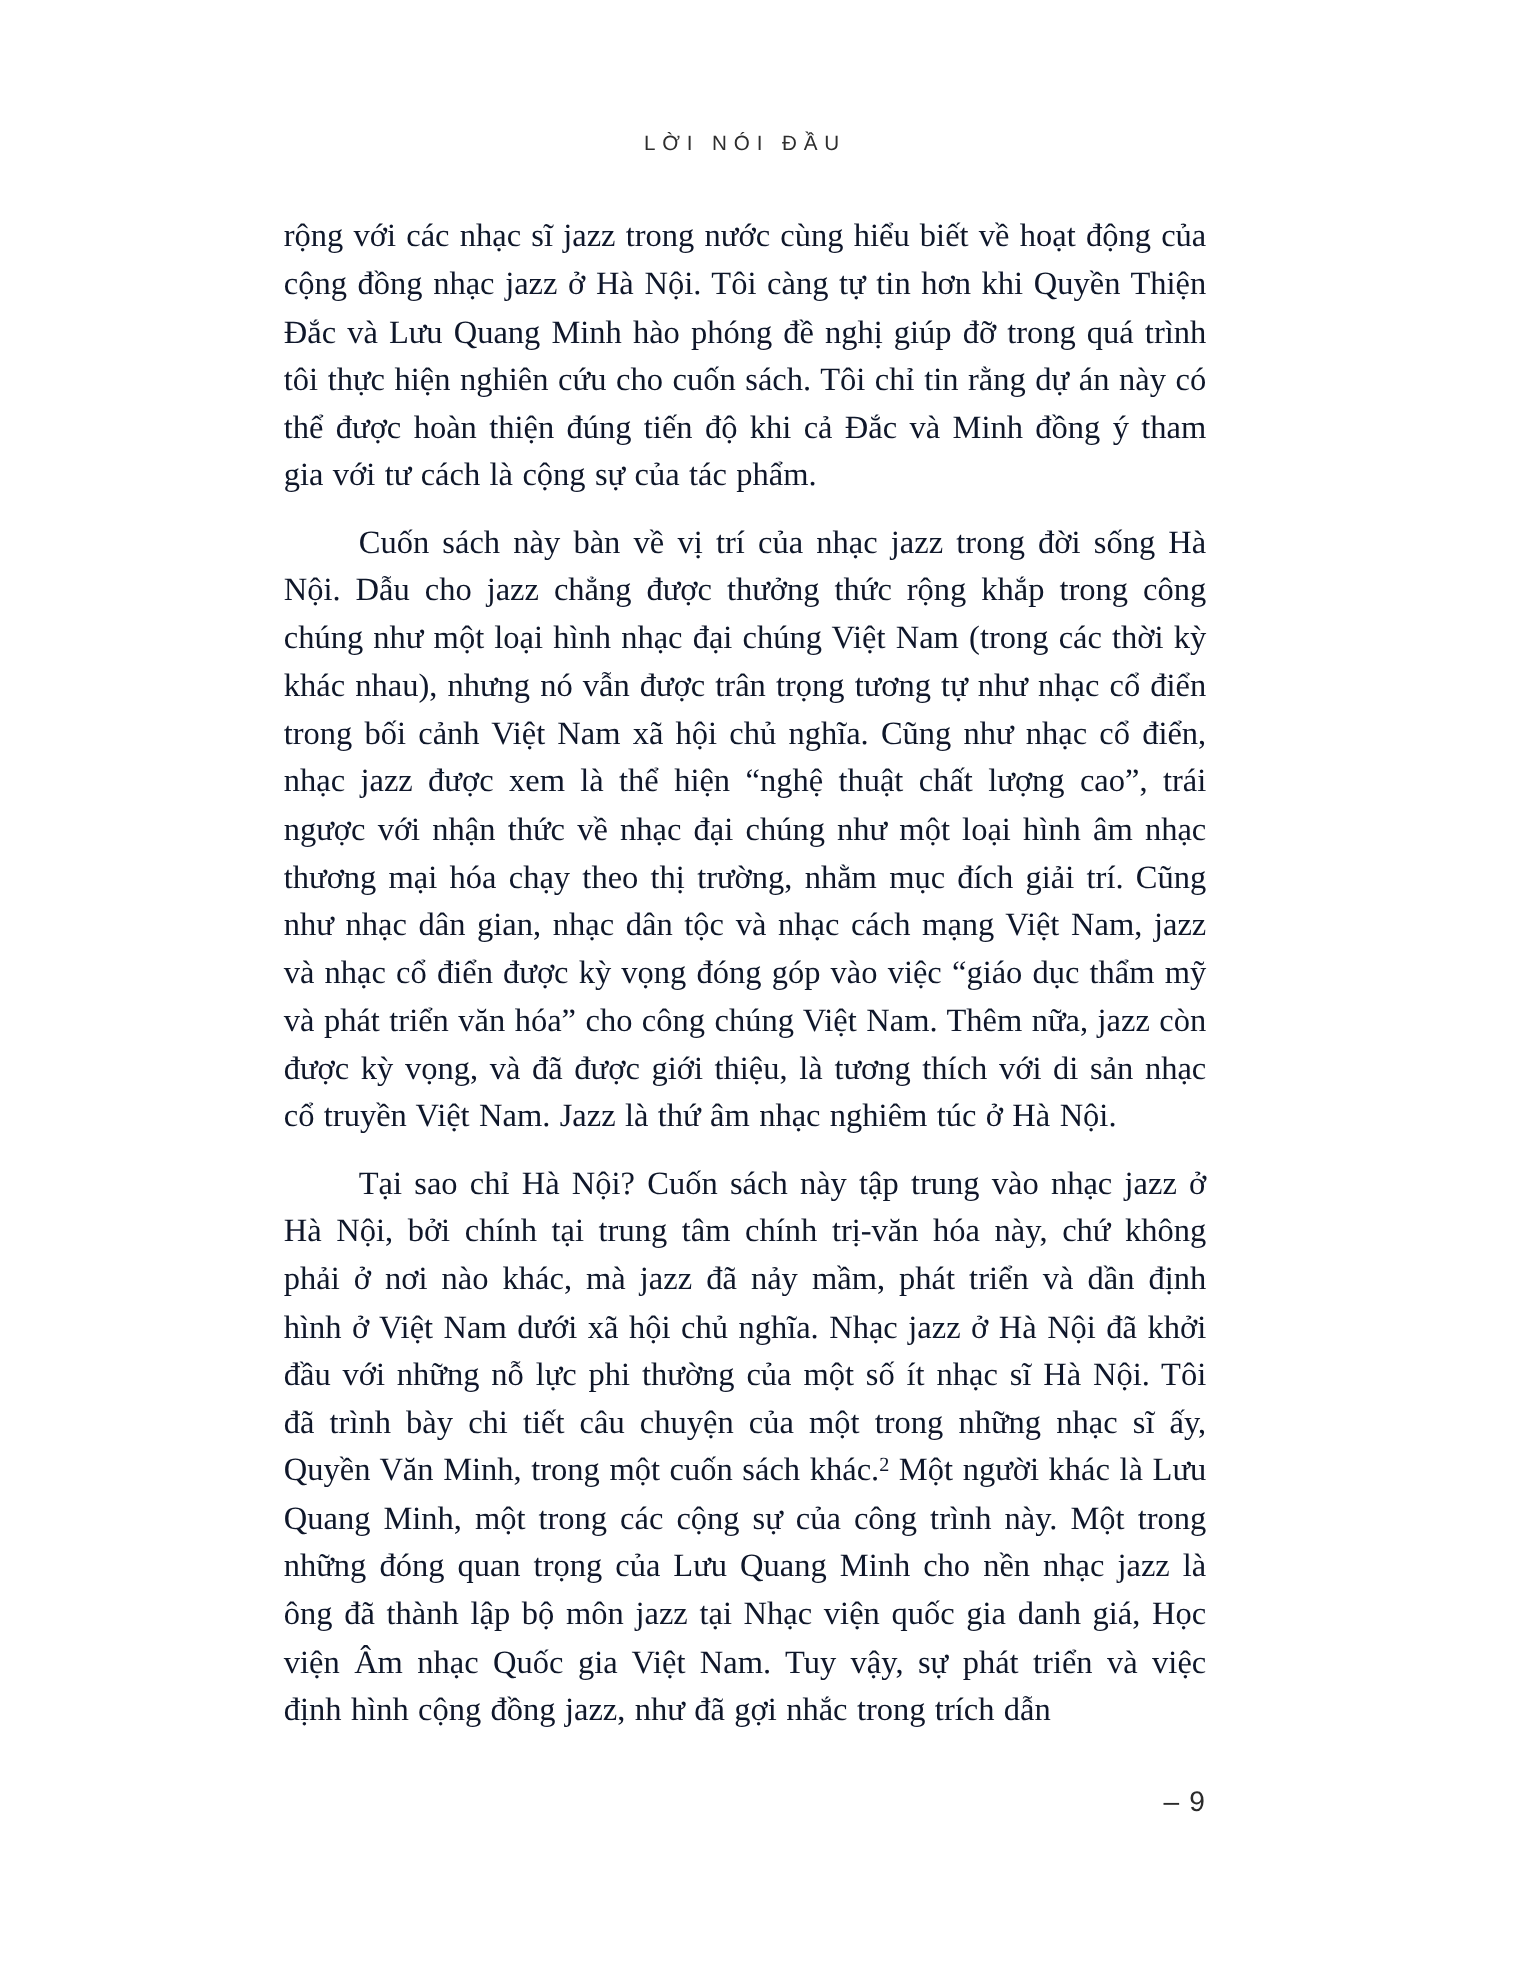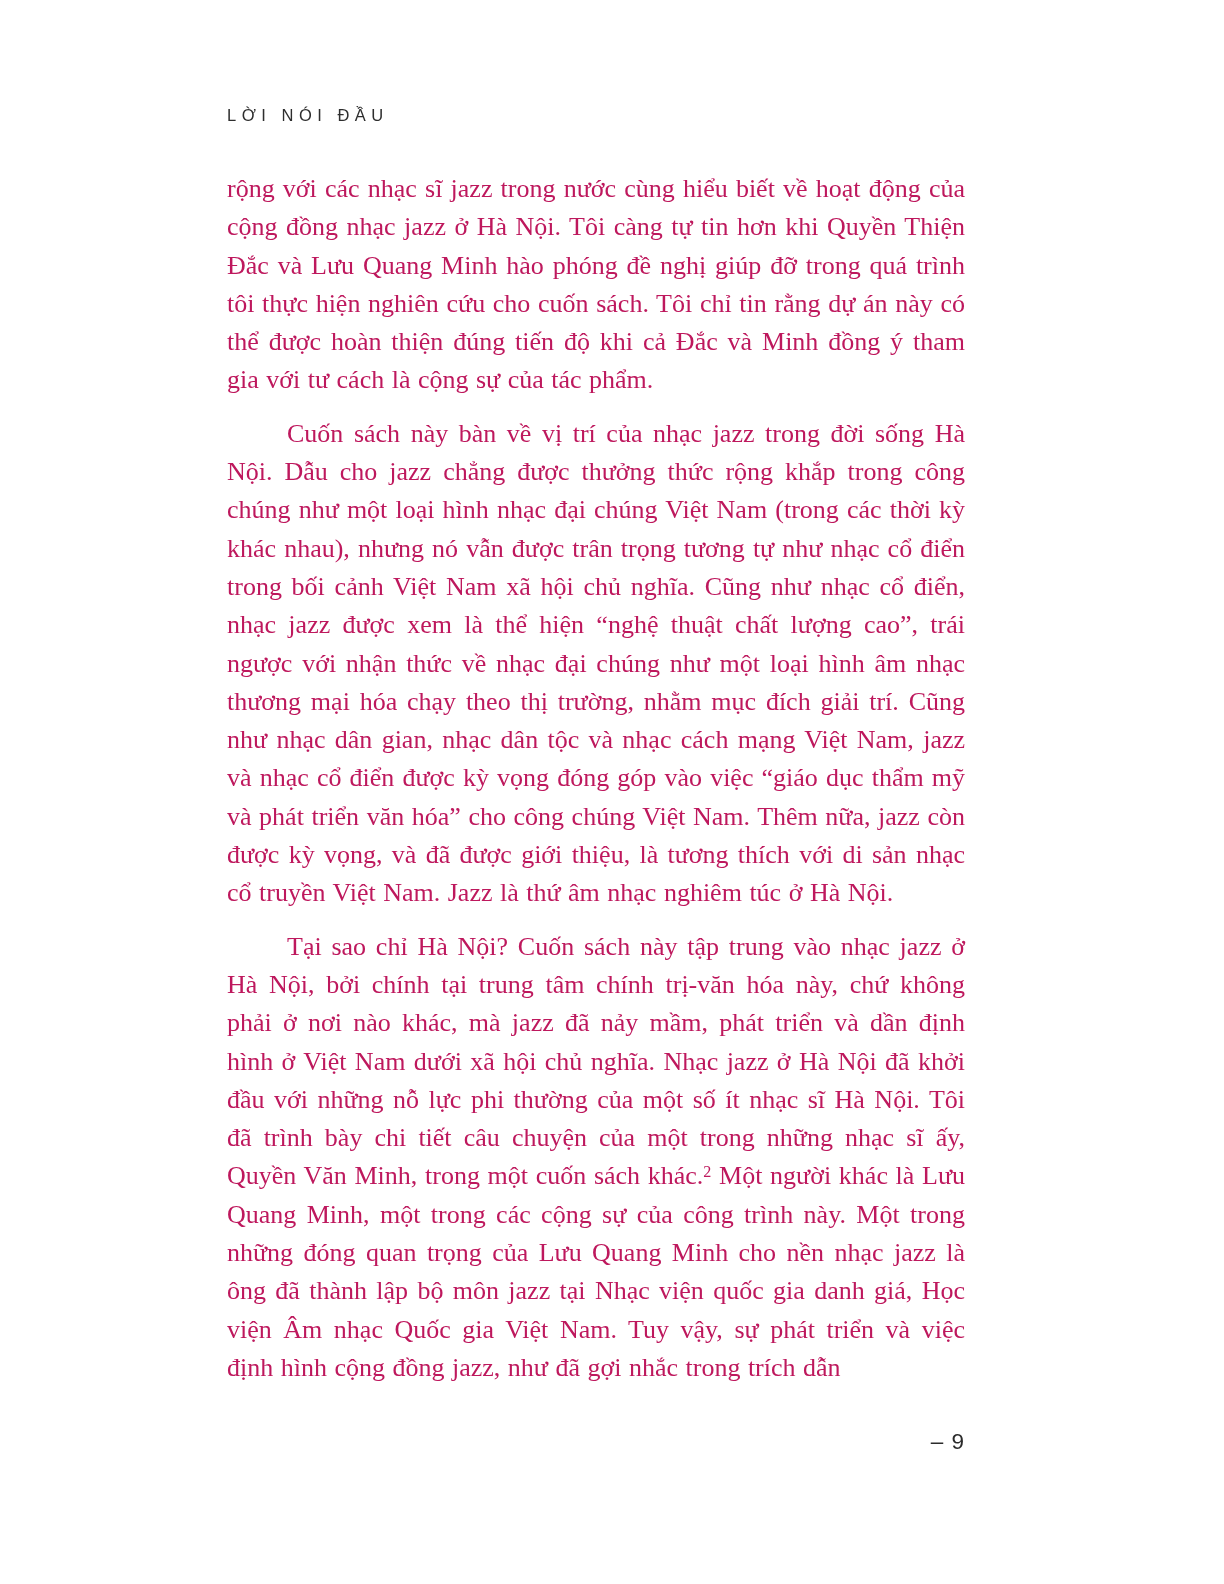--- a/index.html
+++ b/index.html
@@ -12,41 +12,41 @@
     width: 1224px;
     height: 1584px;
     background: #ffffff;
     overflow: hidden;
   }
   .running-head {
     position: absolute;
     top: 106px;
     left: 227px;
     width: 738px;
-    text-align: left;
+    text-align: center;
     font-family: "Liberation Sans", "DejaVu Sans", sans-serif;
     font-size: 16.5px;
     font-weight: 400;
     letter-spacing: 5.5px;
     margin-right: -5.5px;
     color: #2e2e2e;
   }
   .content {
     position: absolute;
     top: 170px;
     left: 227px;
     width: 738px;
   }
   .para {
     margin: 0;
     font-family: "Liberation Serif", "DejaVu Serif", serif;
     font-size: 26px;
     line-height: 38.3px;
     text-align: justify;
-    color: #be185d;
+    color: #0f172a;
     word-spacing: 1px;
   }
   .para + .para {
     margin-top: 15px;
   }
   .para.indent {
     text-indent: 60px;
   }
   .fnref {
     font-size: 0.62em;

